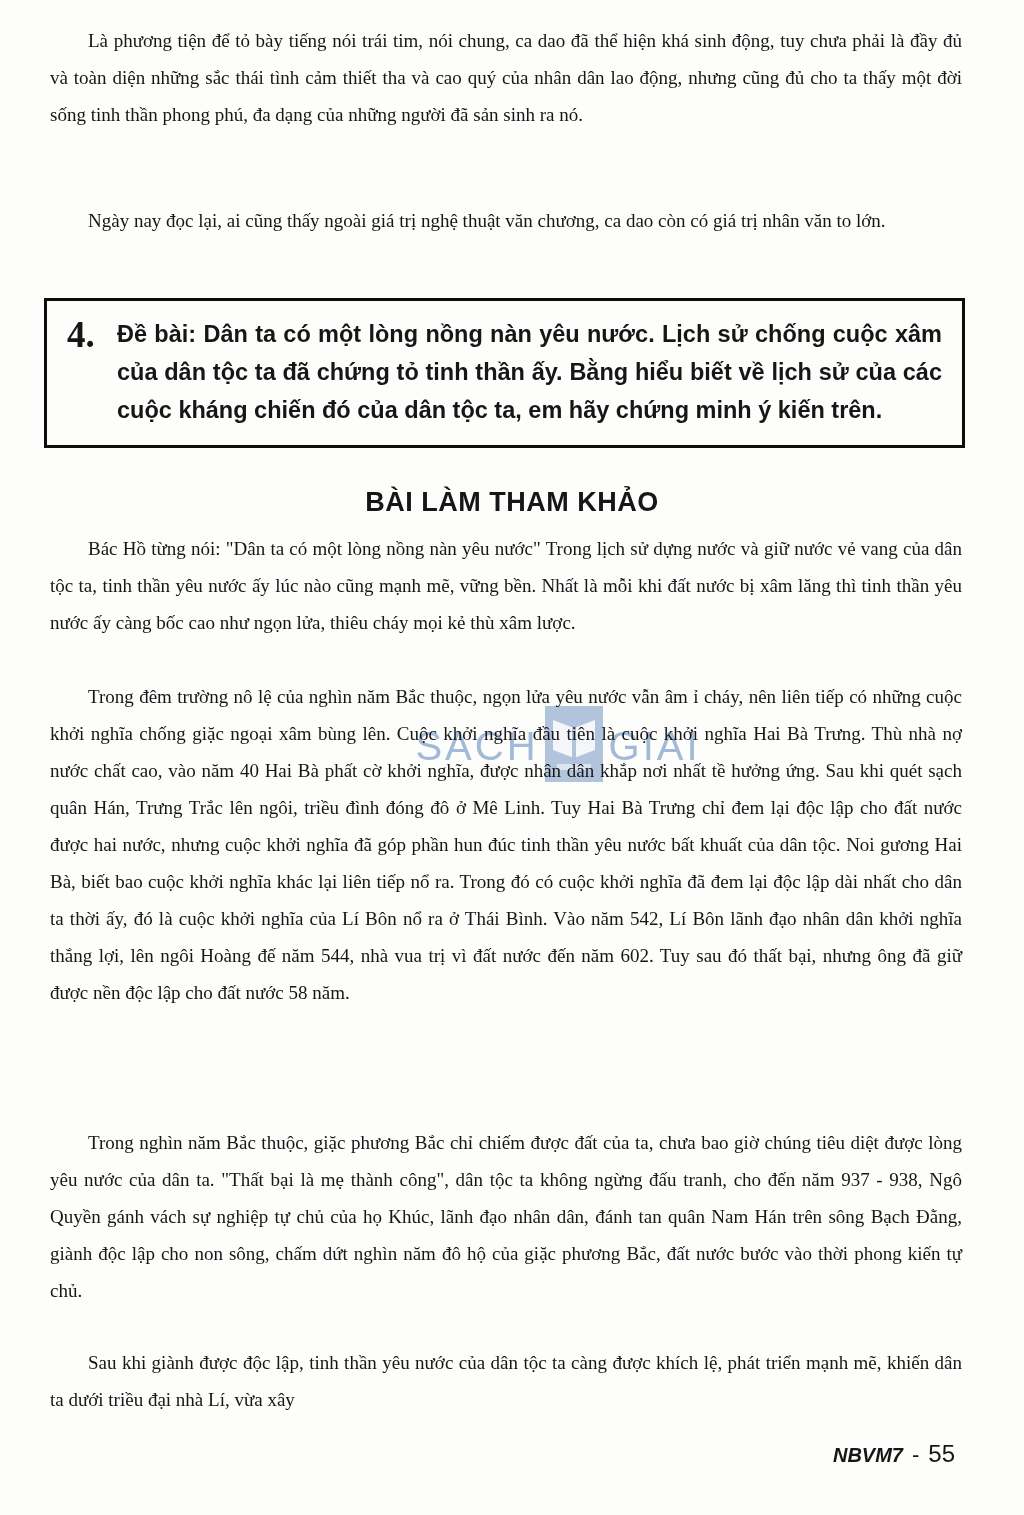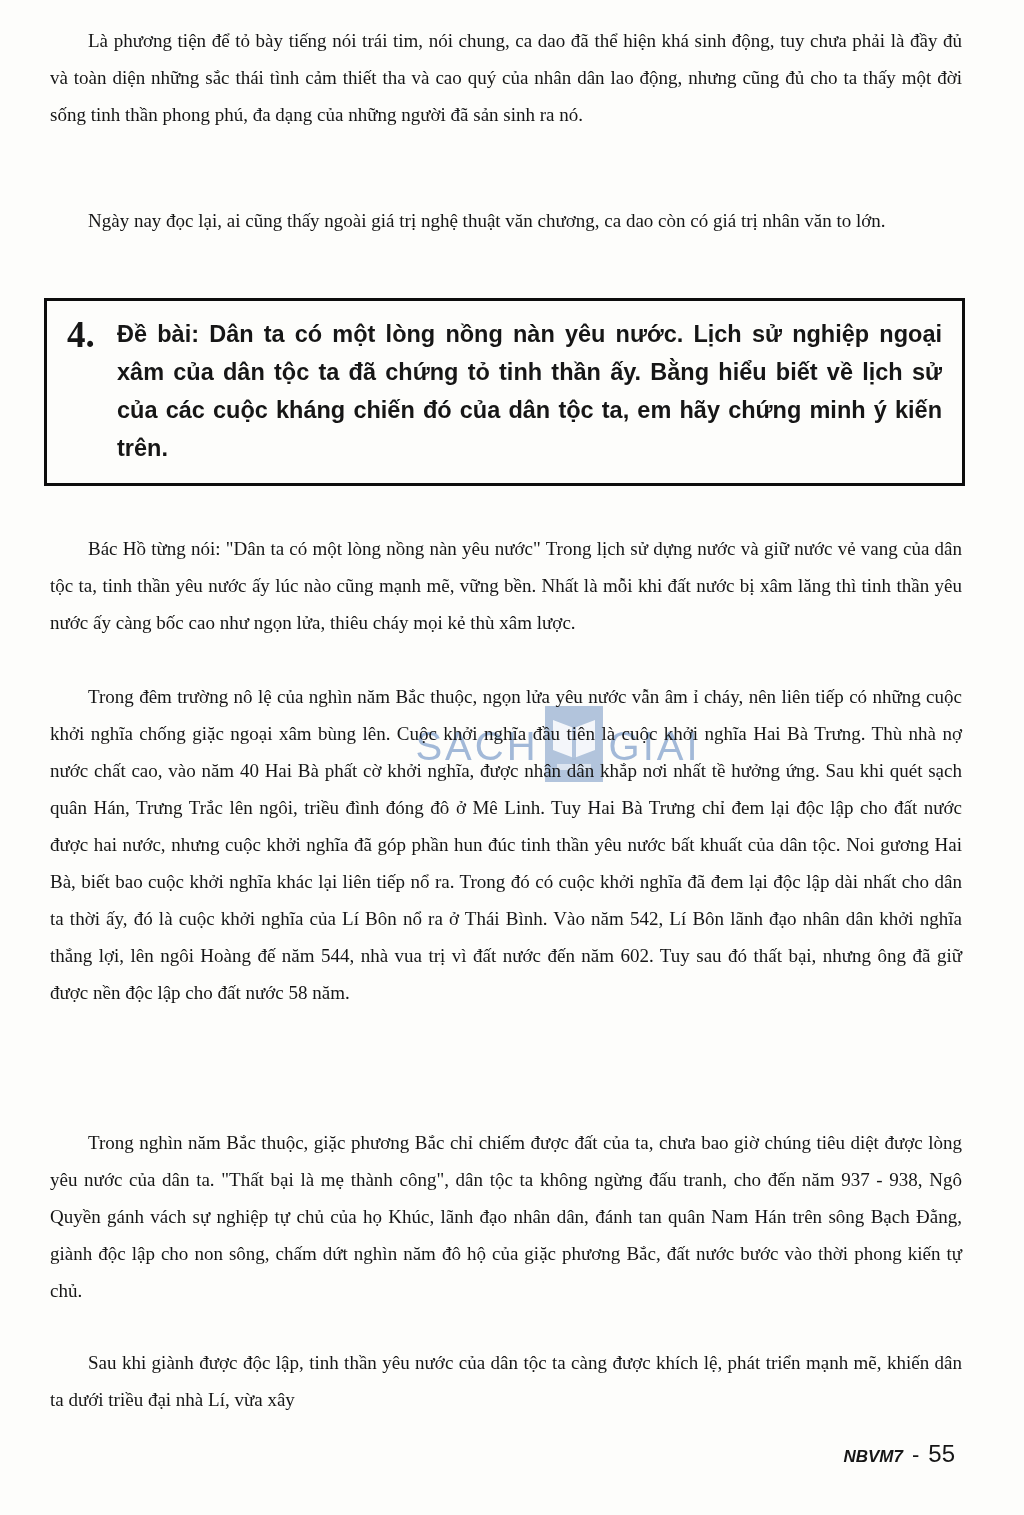--- a/index.html
+++ b/index.html
@@ -91,21 +91,21 @@
     right:69px; top:1440px;
     z-index:2;
     display:flex;
     align-items:baseline;
     gap:9px;
   }
   .footer-code {
     font-family:"Liberation Sans", sans-serif;
     font-weight:bold;
     font-style:italic;
-    font-size:17px;
+    font-size:20px;
   }
   .footer-dash {
     font-family:"Liberation Sans", sans-serif;
     font-size:22px;
   }
   .footer-page {
     font-family:"Liberation Sans", sans-serif;
     font-size:24px;
   }
 </style>
@@ -127,23 +127,24 @@
       </span>
       <span class="wm-word">GIAI</span>
     </div>
   </div>
 
   <p class="para" style="top:22px">Là phương tiện để tỏ bày tiếng nói trái tim, nói chung, ca dao đã thể hiện khá sinh động, tuy chưa phải là đầy đủ và toàn diện những sắc thái tình cảm thiết tha và cao quý của nhân dân lao động, nhưng cũng đủ cho ta thấy một đời sống tinh thần phong phú, đa dạng của những người đã sản sinh ra nó.</p>
   <p class="para" style="top:202px">Ngày nay đọc lại, ai cũng thấy ngoài giá trị nghệ thuật văn chương, ca dao còn có giá trị nhân văn to lớn.</p>
 
   <div class="exercise-box">
     <div class="exercise-number">4.</div>
-    <div class="exercise-text">Đề bài: Dân ta có một lòng nồng nàn yêu nước. Lịch sử nghiệp ngoại xâm của dân tộc ta đã chứng tỏ tinh thần ấy. Bằng hiểu biết về lịch sử của các cuộc kháng chiến đó của dân tộc ta, em hãy chứng minh ý kiến trên.</div>
+    <div class="exercise-text">Đề bài: Dân ta có một lòng nồng nàn yêu nước. Lịch sử chống cuộc xâm của dân tộc ta đã chứng tỏ tinh thần ấy. Bằng hiểu biết về lịch sử của các cuộc kháng chiến đó của dân tộc ta, em hãy chứng minh ý kiến trên.</div>
   </div>
 
+  <div class="ref-heading">BÀI LÀM THAM KHẢO</div>
 
   <p class="para" style="top:530px">Bác Hồ từng nói: "Dân ta có một lòng nồng nàn yêu nước" Trong lịch sử dựng nước và giữ nước vẻ vang của dân tộc ta, tinh thần yêu nước ấy lúc nào cũng mạnh mẽ, vững bền. Nhất là mỗi khi đất nước bị xâm lăng thì tinh thần yêu nước ấy càng bốc cao như ngọn lửa, thiêu cháy mọi kẻ thù xâm lược.</p>
   <p class="para" style="top:678px">Trong đêm trường nô lệ của nghìn năm Bắc thuộc, ngọn lửa yêu nước vẫn âm ỉ cháy, nên liên tiếp có những cuộc khởi nghĩa chống giặc ngoại xâm bùng lên. Cuộc khởi nghĩa đầu tiên là cuộc khởi nghĩa Hai Bà Trưng. Thù nhà nợ nước chất cao, vào năm 40 Hai Bà phất cờ khởi nghĩa, được nhân dân khắp nơi nhất tề hưởng ứng. Sau khi quét sạch quân Hán, Trưng Trắc lên ngôi, triều đình đóng đô ở Mê Linh. Tuy Hai Bà Trưng chỉ đem lại độc lập cho đất nước được hai nước, nhưng cuộc khởi nghĩa đã góp phần hun đúc tinh thần yêu nước bất khuất của dân tộc. Noi gương Hai Bà, biết bao cuộc khởi nghĩa khác lại liên tiếp nổ ra. Trong đó có cuộc khởi nghĩa đã đem lại độc lập dài nhất cho dân ta thời ấy, đó là cuộc khởi nghĩa của Lí Bôn nổ ra ở Thái Bình. Vào năm 542, Lí Bôn lãnh đạo nhân dân khởi nghĩa thắng lợi, lên ngôi Hoàng đế năm 544, nhà vua trị vì đất nước đến năm 602. Tuy sau đó thất bại, nhưng ông đã giữ được nền độc lập cho đất nước 58 năm.</p>
   <p class="para" style="top:1124px">Trong nghìn năm Bắc thuộc, giặc phương Bắc chỉ chiếm được đất của ta, chưa bao giờ chúng tiêu diệt được lòng yêu nước của dân ta. "Thất bại là mẹ thành công", dân tộc ta không ngừng đấu tranh, cho đến năm 937 - 938, Ngô Quyền gánh vách sự nghiệp tự chủ của họ Khúc, lãnh đạo nhân dân, đánh tan quân Nam Hán trên sông Bạch Đằng, giành độc lập cho non sông, chấm dứt nghìn năm đô hộ của giặc phương Bắc, đất nước bước vào thời phong kiến tự chủ.</p>
   <p class="para" style="top:1344px">Sau khi giành được độc lập, tinh thần yêu nước của dân tộc ta càng được khích lệ, phát triển mạnh mẽ, khiến dân ta dưới triều đại nhà Lí, vừa xây</p>
 
   <div class="footer">
     <span class="footer-code">NBVM7</span>
     <span class="footer-dash">-</span>
     <span class="footer-page">55</span>

